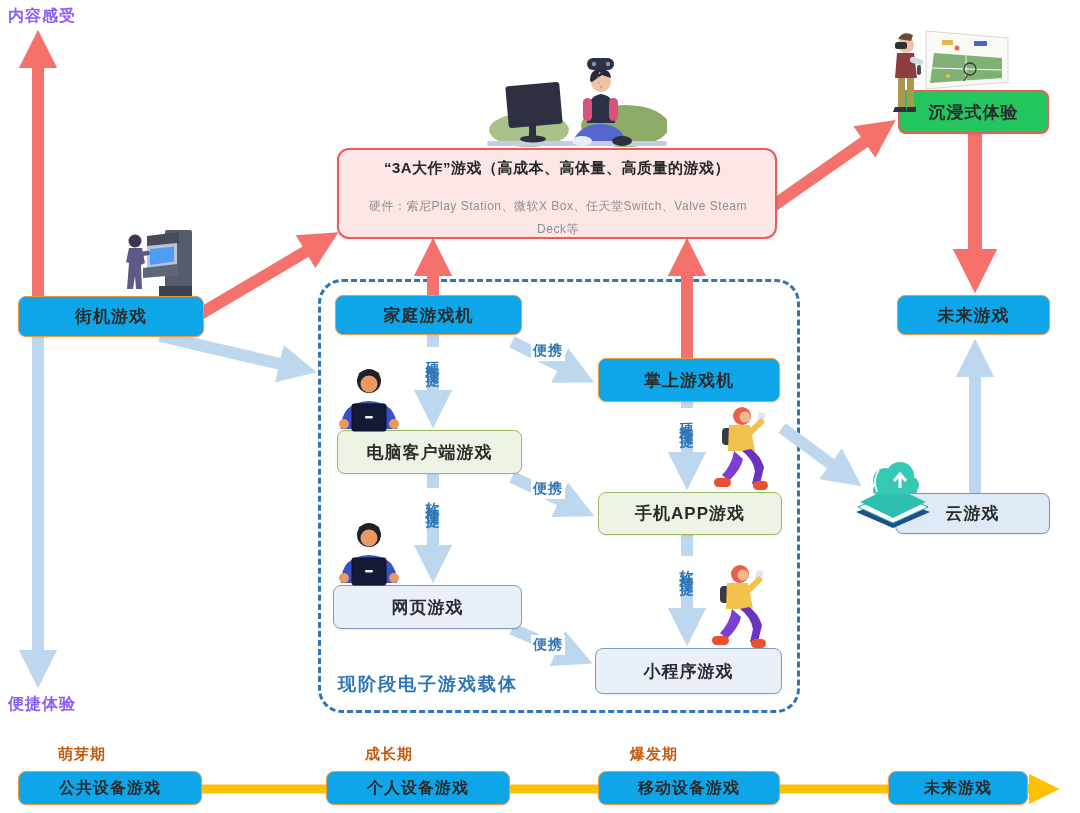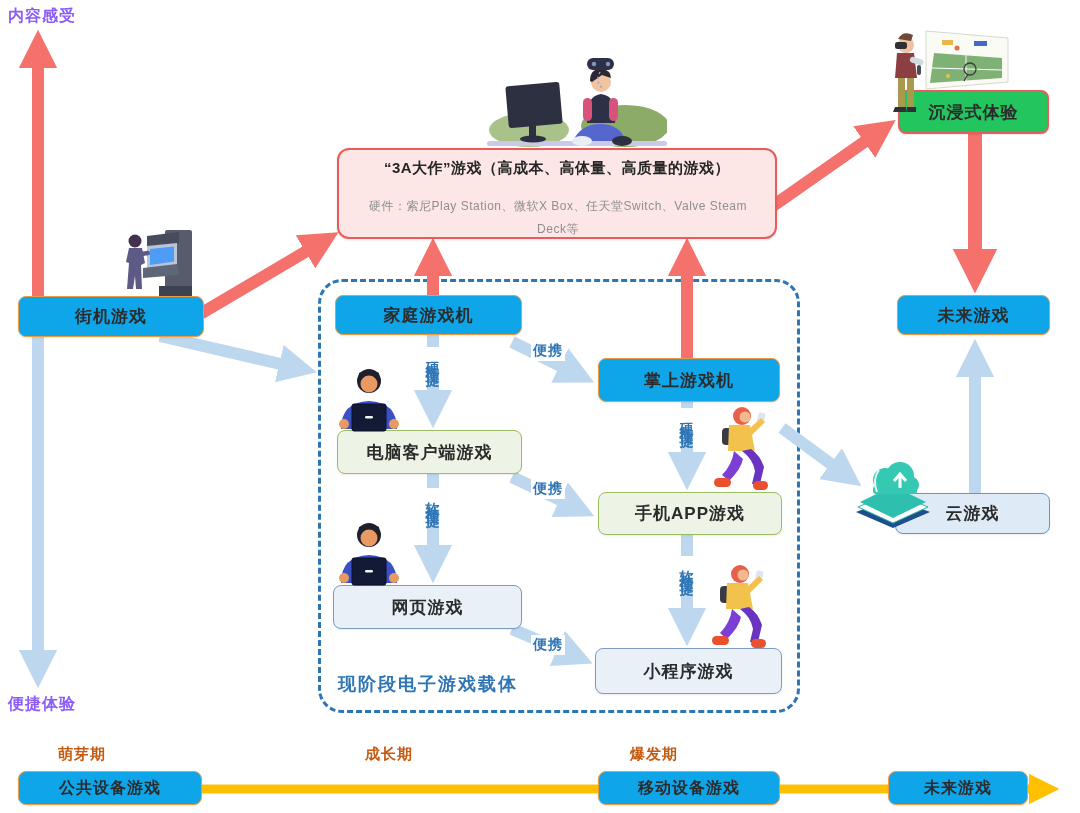--- a/index.html
+++ b/index.html
@@ -135,20 +135,21 @@
 
   <div class="hlabel" style="left:531px;top:341px">便携</div>
   <div class="hlabel" style="left:531px;top:479px">便携</div>
   <div class="hlabel" style="left:531px;top:635px">便携</div>
 
   <div class="period" style="left:58px">萌芽期</div>
   <div class="period" style="left:365px">成长期</div>
   <div class="period" style="left:630px">爆发期</div>
 
   <div class="box cream tbox" style="left:18px;width:182px">公共设备游戏</div>
+  <div class="box cream tbox" style="left:326px;width:182px">个人设备游戏</div>
   <div class="box cream tbox" style="left:598px;width:180px">移动设备游戏</div>
   <div class="box cream tbox" style="left:888px;width:138px">未来游戏</div>
 
   <svg class="illus" style="left:105px;top:228px" width="105" height="75" viewBox="0 0 105 75">
     <rect x="60" y="2" width="27" height="60" rx="2" fill="#565c6c"></rect>
     <polygon points="42,8 74,4 74,16 42,20" fill="#464c5c"></polygon>
     <polygon points="42,18 72,15 72,37 42,41" fill="#b9c4d6"></polygon>
     <polygon points="45,21 69,18.5 69,33.5 45,37" fill="#4e9cf5"></polygon>
     <polygon points="38,40 72,36 74,47 38,50" fill="#5f6678"></polygon>
     <rect x="54" y="58" width="33" height="10" fill="#3c4250"></rect>

